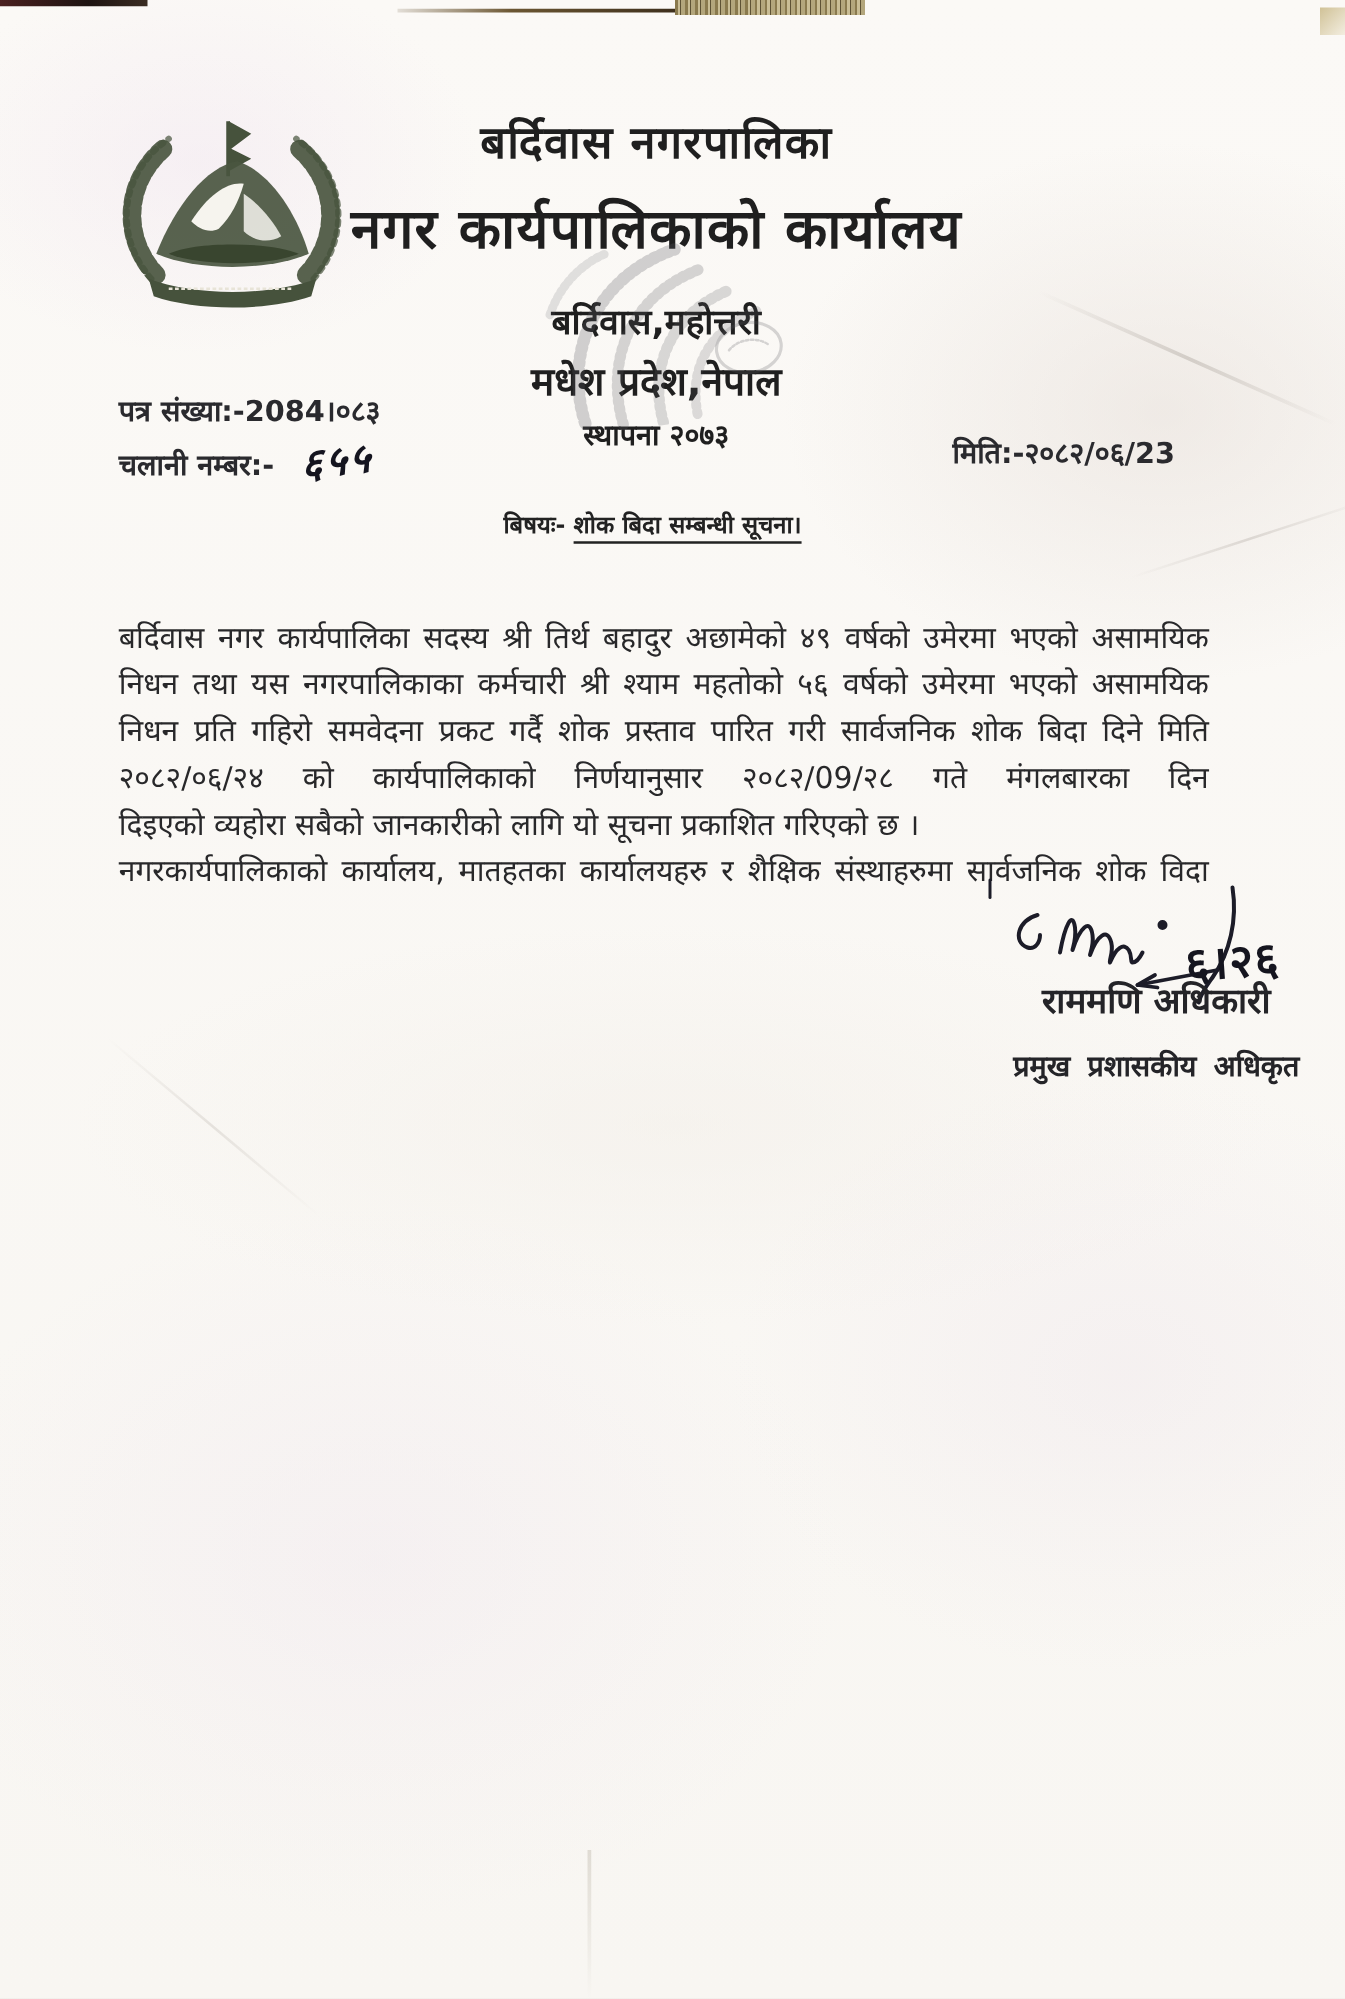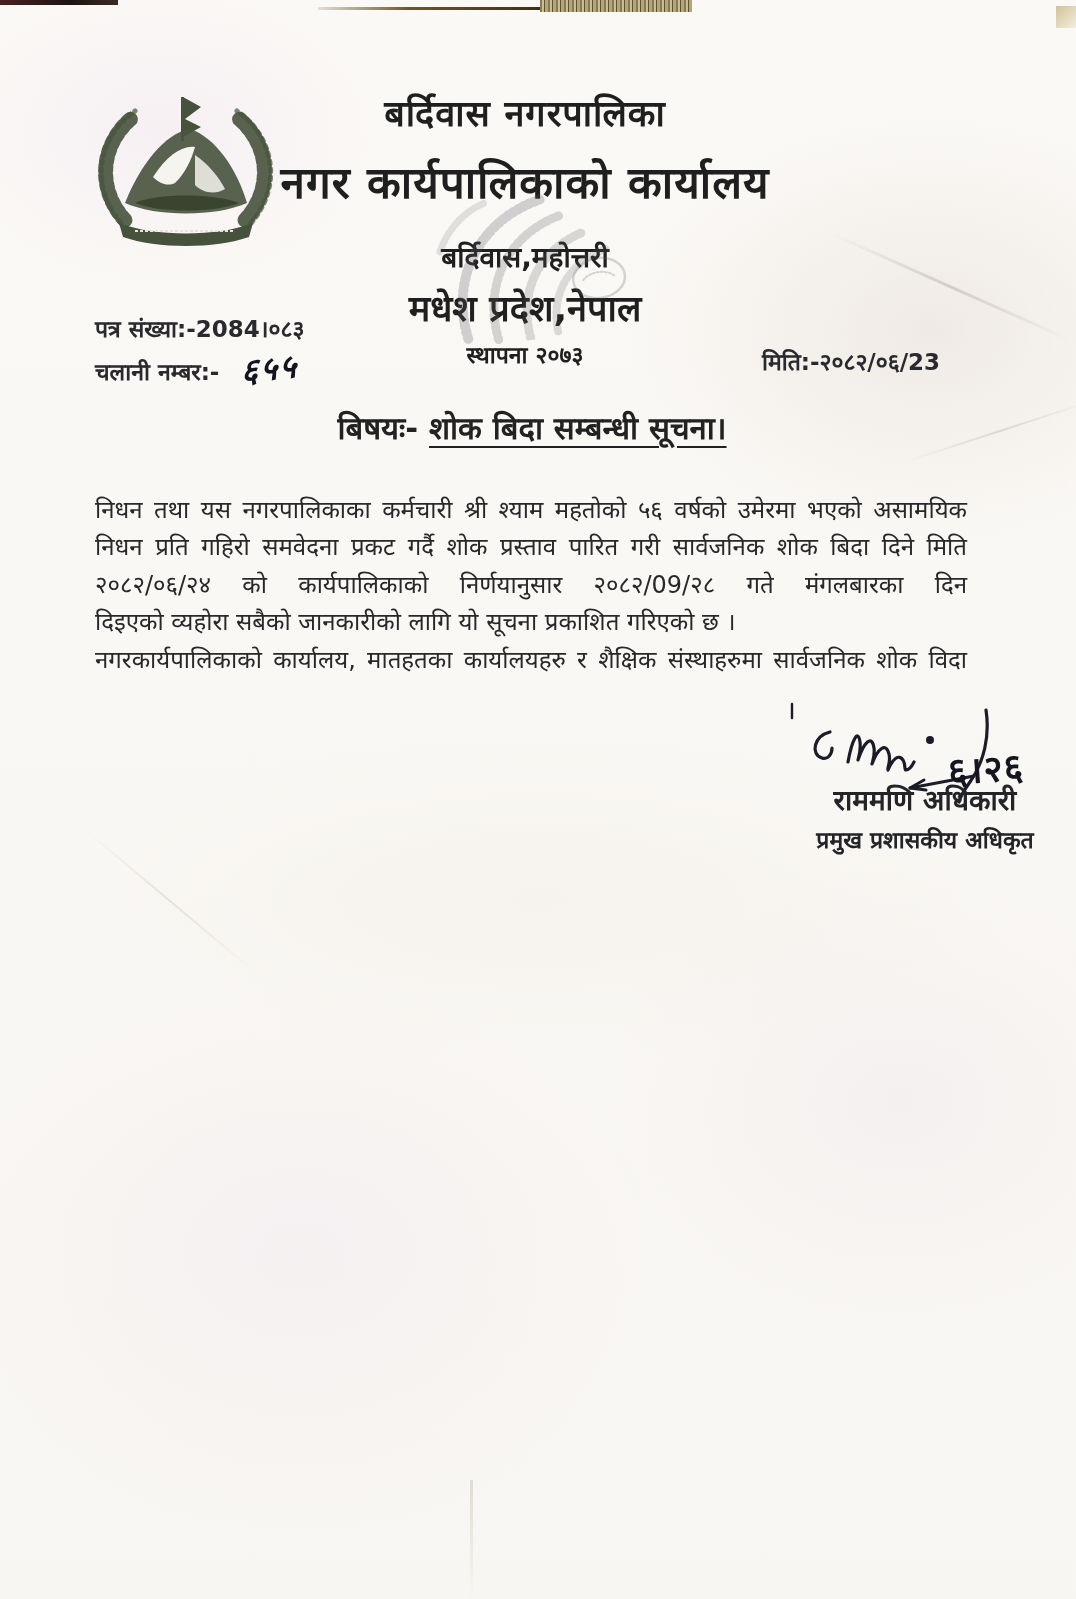--- a/index.html
+++ b/index.html
@@ -19,36 +19,36 @@
       radial-gradient(ellipse 420px 320px at 900px 1100px, rgba(236,226,234,.32), transparent 75%),
       radial-gradient(ellipse 600px 200px at 540px 900px, rgba(242,238,232,.5), transparent 80%),
       linear-gradient(#fbf9f6,#f8f6f2);
   }
   .crease{position:absolute;pointer-events:none;}
   .txt{position:absolute;color:#262626;white-space:nowrap;}
   .center-col{position:absolute;text-align:center;color:#1f1f1f;}
   .hdr1{font-size:36px;font-weight:700;letter-spacing:1px;}
   .hdr2{font-size:44px;font-weight:700;letter-spacing:1px;margin-top:14px;}
   .hdr3{font-size:28px;font-weight:700;margin-top:26px;}
-  .hdr4{font-size:36px;font-weight:700;margin-top:8px;}
+  .hdr4{font-size:31px;font-weight:700;margin-top:8px;}
   .hdr5{font-size:23px;font-weight:600;margin-top:6px;}
   .ref{font-size:23px;font-weight:700;color:#2a2a2e;}
   .handnum{
     display:inline-block;font-size:33px;font-weight:700;color:#14141f;
     transform:rotate(-6deg) skewX(-8deg);font-style:italic;letter-spacing:2px;
   }
-  .subject-row{position:absolute;left:12px;top:406px;width:1040px;text-align:center;
-    font-size:31px;font-weight:700;color:#222;}
+  .subject-row{position:absolute;left:2px;top:406px;width:1040px;text-align:center;
+    font-size:19px;font-weight:700;color:#222;}
   .subject-row .u{text-decoration:underline;text-underline-offset:7px;text-decoration-thickness:2px;}
   .bodypara{position:absolute;left:95px;top:492px;width:872px;color:#28282a;}
   .bline{font-size:24px;line-height:37.4px;font-weight:500;text-align:justify;text-align-last:justify;}
   .bline.last{text-align-last:left;}
   .sigblock{position:absolute;left:790px;top:780px;width:270px;text-align:center;color:#242428;}
   .signame{font-size:28px;font-weight:700;}
-  .sigtitle{font-size:23px;font-weight:700;margin-top:5px;}
+  .sigtitle{font-size:23px;font-weight:700;margin-top:18px;font-family:Liberation Mono, monospace;}
   .handdate{
     position:absolute;left:948px;top:742px;font-size:37px;font-weight:600;color:#15151f;
     transform:rotate(-4deg);letter-spacing:1px;
   }
   .stamp{position:absolute;left:428px;top:178px;opacity:.48;transform:rotate(-8deg);pointer-events:none;}
   .topstrip{position:absolute;}
 </style>
 </head>
 <body>
 
@@ -125,20 +125,21 @@
   </div>
   <div class="txt ref" style="left:762px;top:345px;">
     <span>मिति:-</span><span>२०८२/०६/23</span>
   </div>
 
   <div class="subject-row">
     <span>बिषयः- </span><span class="u">शोक बिदा सम्बन्धी सूचना।</span>
   </div>
 
   <div class="bodypara">
+    <div class="bline">बर्दिवास नगर कार्यपालिका सदस्य श्री तिर्थ बहादुर अछामेको ४९ वर्षको उमेरमा भएको असामयिक</div>
     <div class="bline">निधन तथा यस नगरपालिकाका कर्मचारी श्री श्याम महतोको ५६ वर्षको उमेरमा भएको असामयिक</div>
     <div class="bline">निधन प्रति गहिरो समवेदना प्रकट गर्दै शोक प्रस्ताव पारित गरी सार्वजनिक शोक बिदा दिने मिति</div>
     <div class="bline">२०८२/०६/२४ को कार्यपालिकाको निर्णयानुसार २०८२/09/२८ गते मंगलबारका दिन</div>
     <div class="bline last">दिइएको व्यहोरा सबैको जानकारीको लागि यो सूचना प्रकाशित गरिएको छ ।</div>
     <div class="bline">नगरकार्यपालिकाको कार्यालय, मातहतका कार्यालयहरु र शैक्षिक संस्थाहरुमा सार्वजनिक शोक विदा</div>
   </div>
 
   <div style="position:absolute;left:778px;top:698px;">
     <svg width="250" height="120" viewBox="0 0 250 120">
       <g fill="none" stroke="#1c1c28" stroke-width="3.2" stroke-linecap="round" stroke-linejoin="round">

